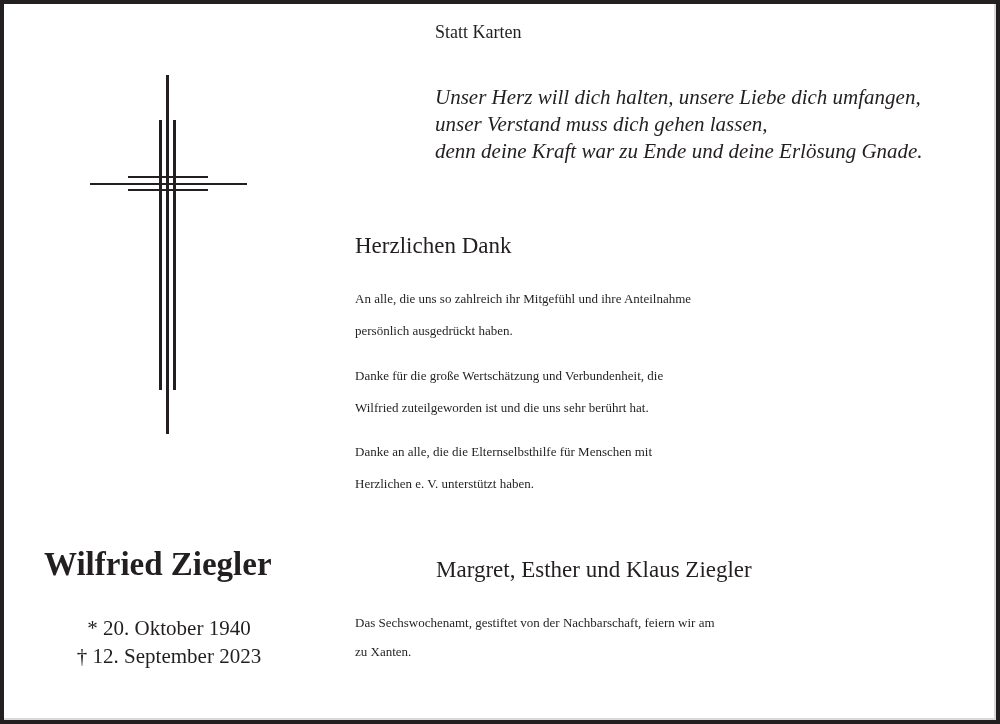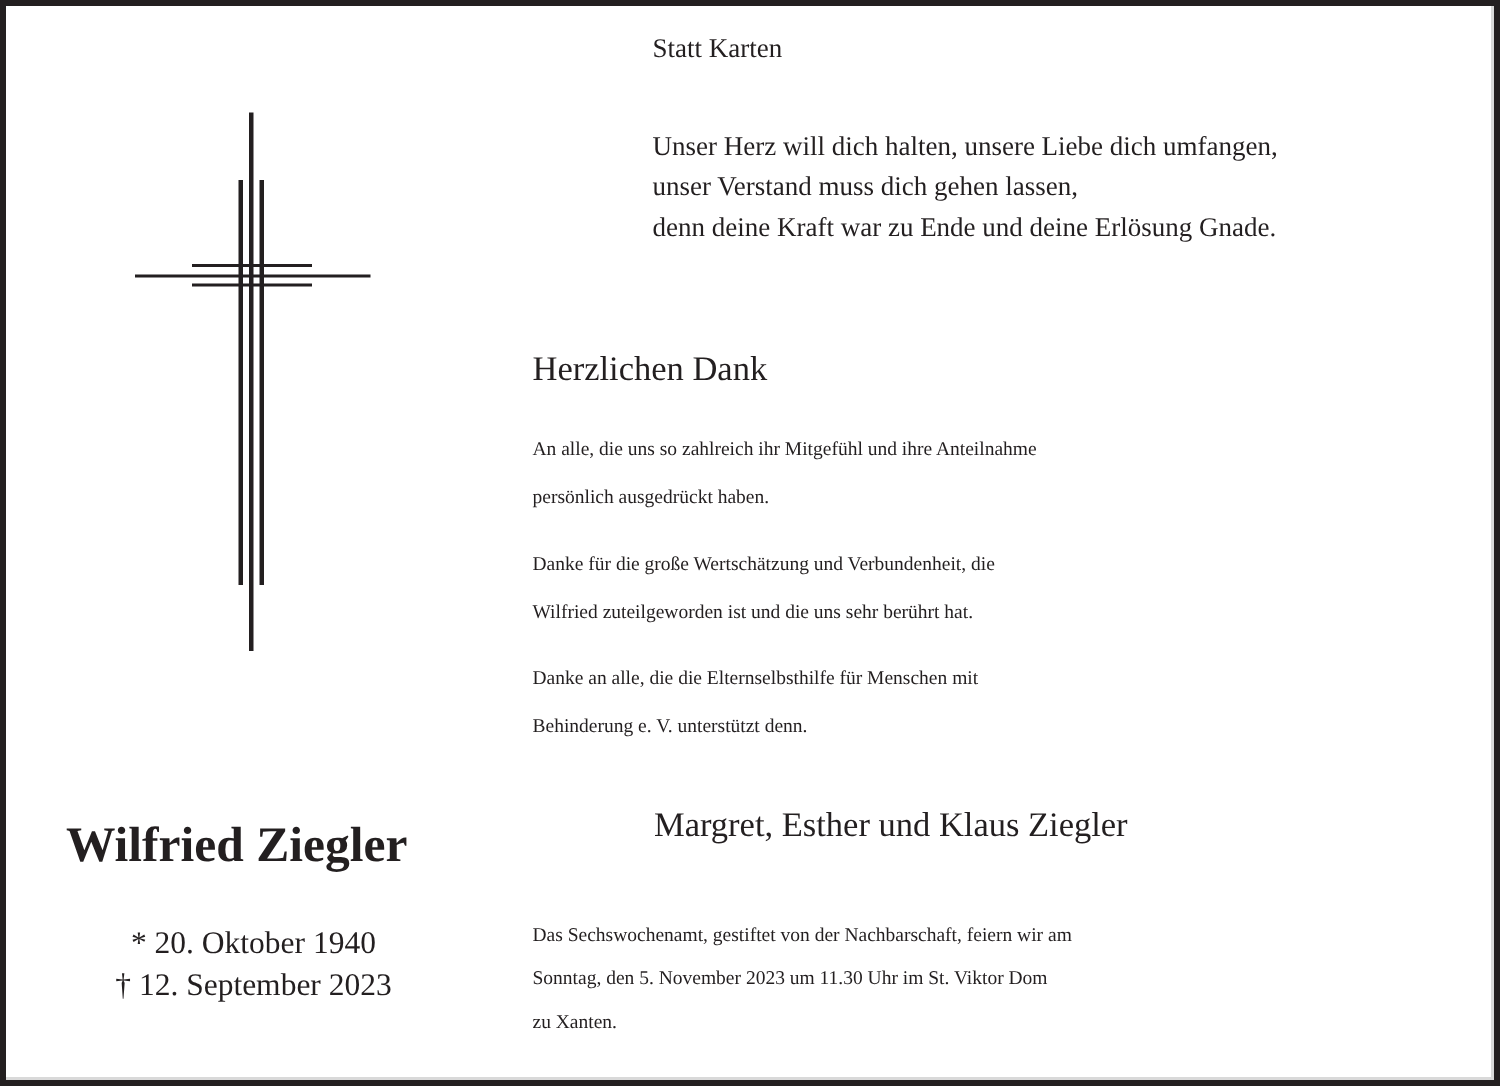--- a/index.html
+++ b/index.html
@@ -8,21 +8,21 @@
       background: #231f20;
       font-family: "Liberation Serif", "DejaVu Serif", serif;
       color: #231f20;
     }
     .page {
       position: absolute; left: 4px; top: 4px; width: 990px; height: 714px;
       background: #ffffff; border-right: 2px solid #d9d9d9; border-bottom: 2px solid #d9d9d9;
     }
     .abs { position: absolute; white-space: nowrap; }
     .cross .bar { position: absolute; background: #231f20; }
-    .t19 { font-size: 18px; line-height: 27px; }
+    .t19 { font-size: 21px; line-height: 27px; font-style: italic; }
     .t18 { font-size: 18px; }
     .heading { font-size: 23px; }
     .family { font-size: 23px; }
     .name { font-size: 33px; font-weight: bold; }
     .dates { font-size: 21px; line-height: 28px; text-align: center; }
     .para { font-size: 13px; line-height: 32px; }
   </style>
 </head>
 <body>
 
@@ -56,23 +56,22 @@
   <div class="abs para" style="left:351px; top:279px;">
     <div>An alle, die uns so zahlreich ihr Mitgefühl und ihre Anteilnahme</div>
     <div>persönlich ausgedrückt haben.</div>
   </div>
   <div class="abs para" style="left:351px; top:356px;">
     <div>Danke für die große Wertschätzung und Verbundenheit, die</div>
     <div>Wilfried zuteilgeworden ist und die uns sehr berührt hat.</div>
   </div>
   <div class="abs para" style="left:351px; top:432px;">
     <div>Danke an alle, die die Elternselbsthilfe für Menschen mit</div>
-    <div>Behinderung e. V. unterstützt denn.</div>
+    <div>Herzlichen e. V. unterstützt haben.</div>
   </div>
 
-  <div class="abs family" style="left:432px; top:533px;">Margret, Esther und Klaus Ziegler</div>
+  <div class="abs family" style="left:432px; top:553px;">Margret, Esther und Klaus Ziegler</div>
 
   <div class="abs para" style="left:351px; top:604px; line-height:29px;">
     <div>Das Sechswochenamt, gestiftet von der Nachbarschaft, feiern wir am</div>
-    <div>Sonntag, den 5. November 2023 um 11.30 Uhr im St. Viktor Dom</div>
     <div>zu Xanten.</div>
   </div>
 </div>
 
 </body></html>

